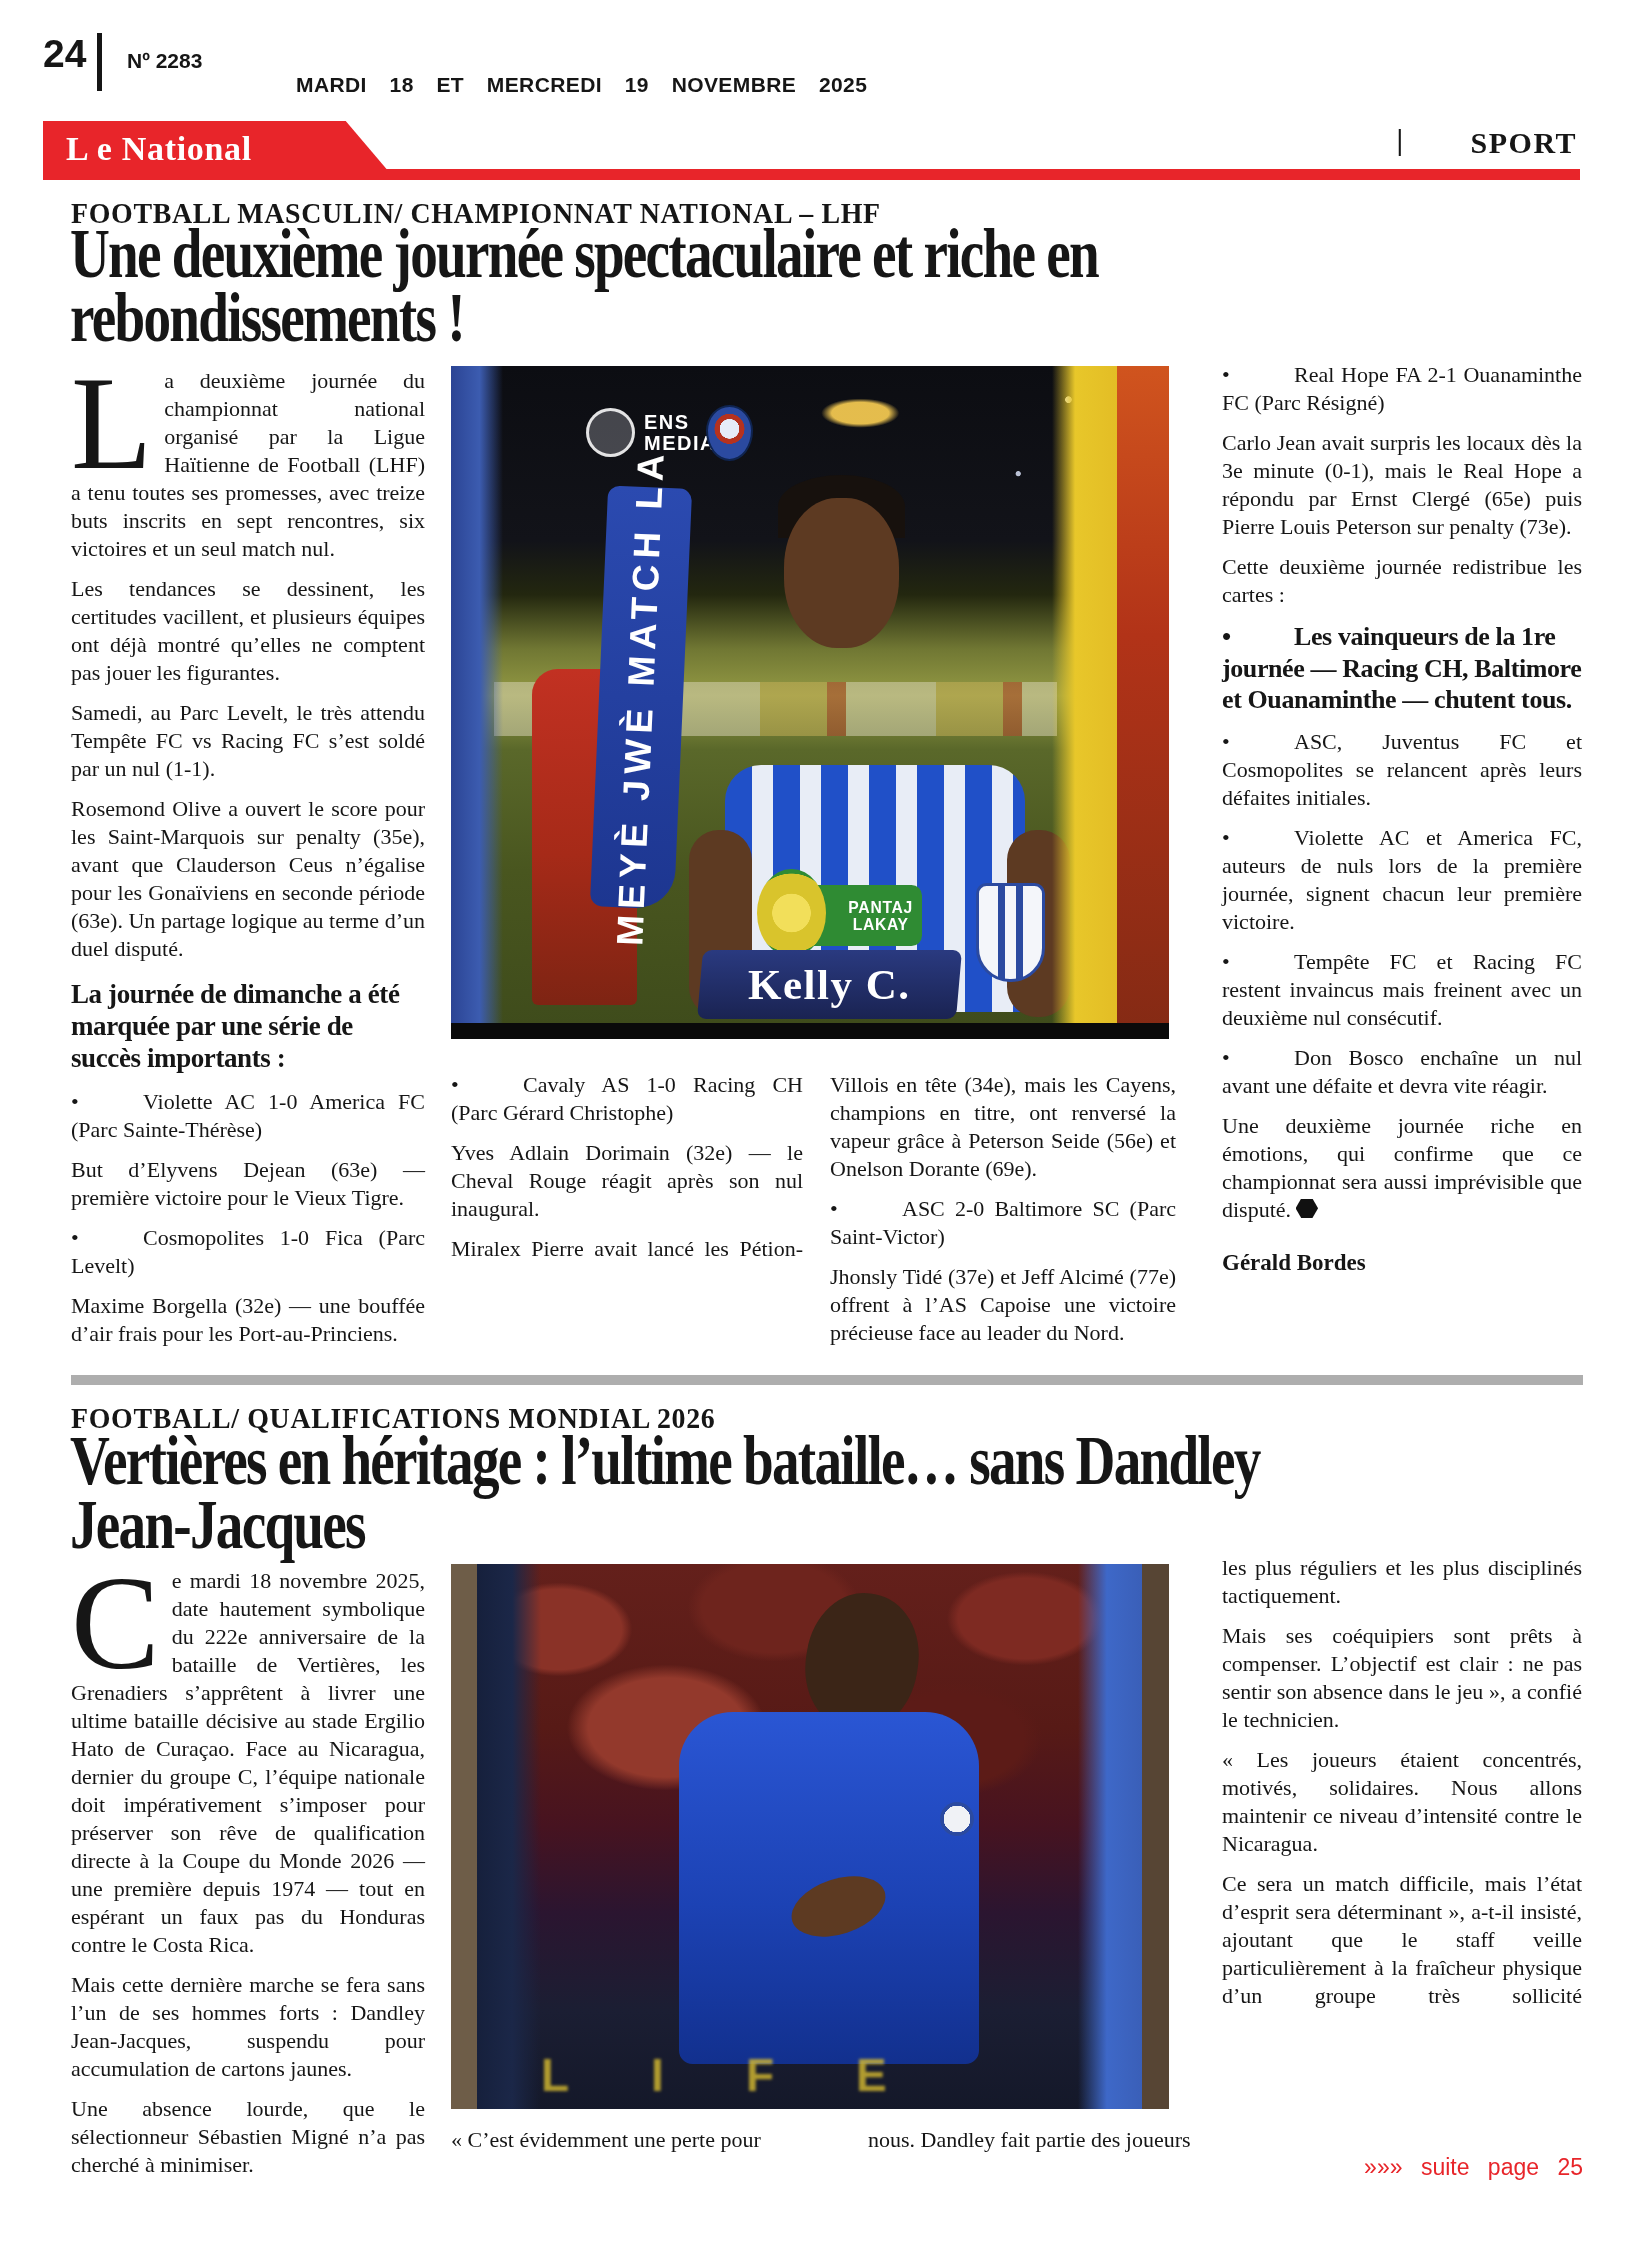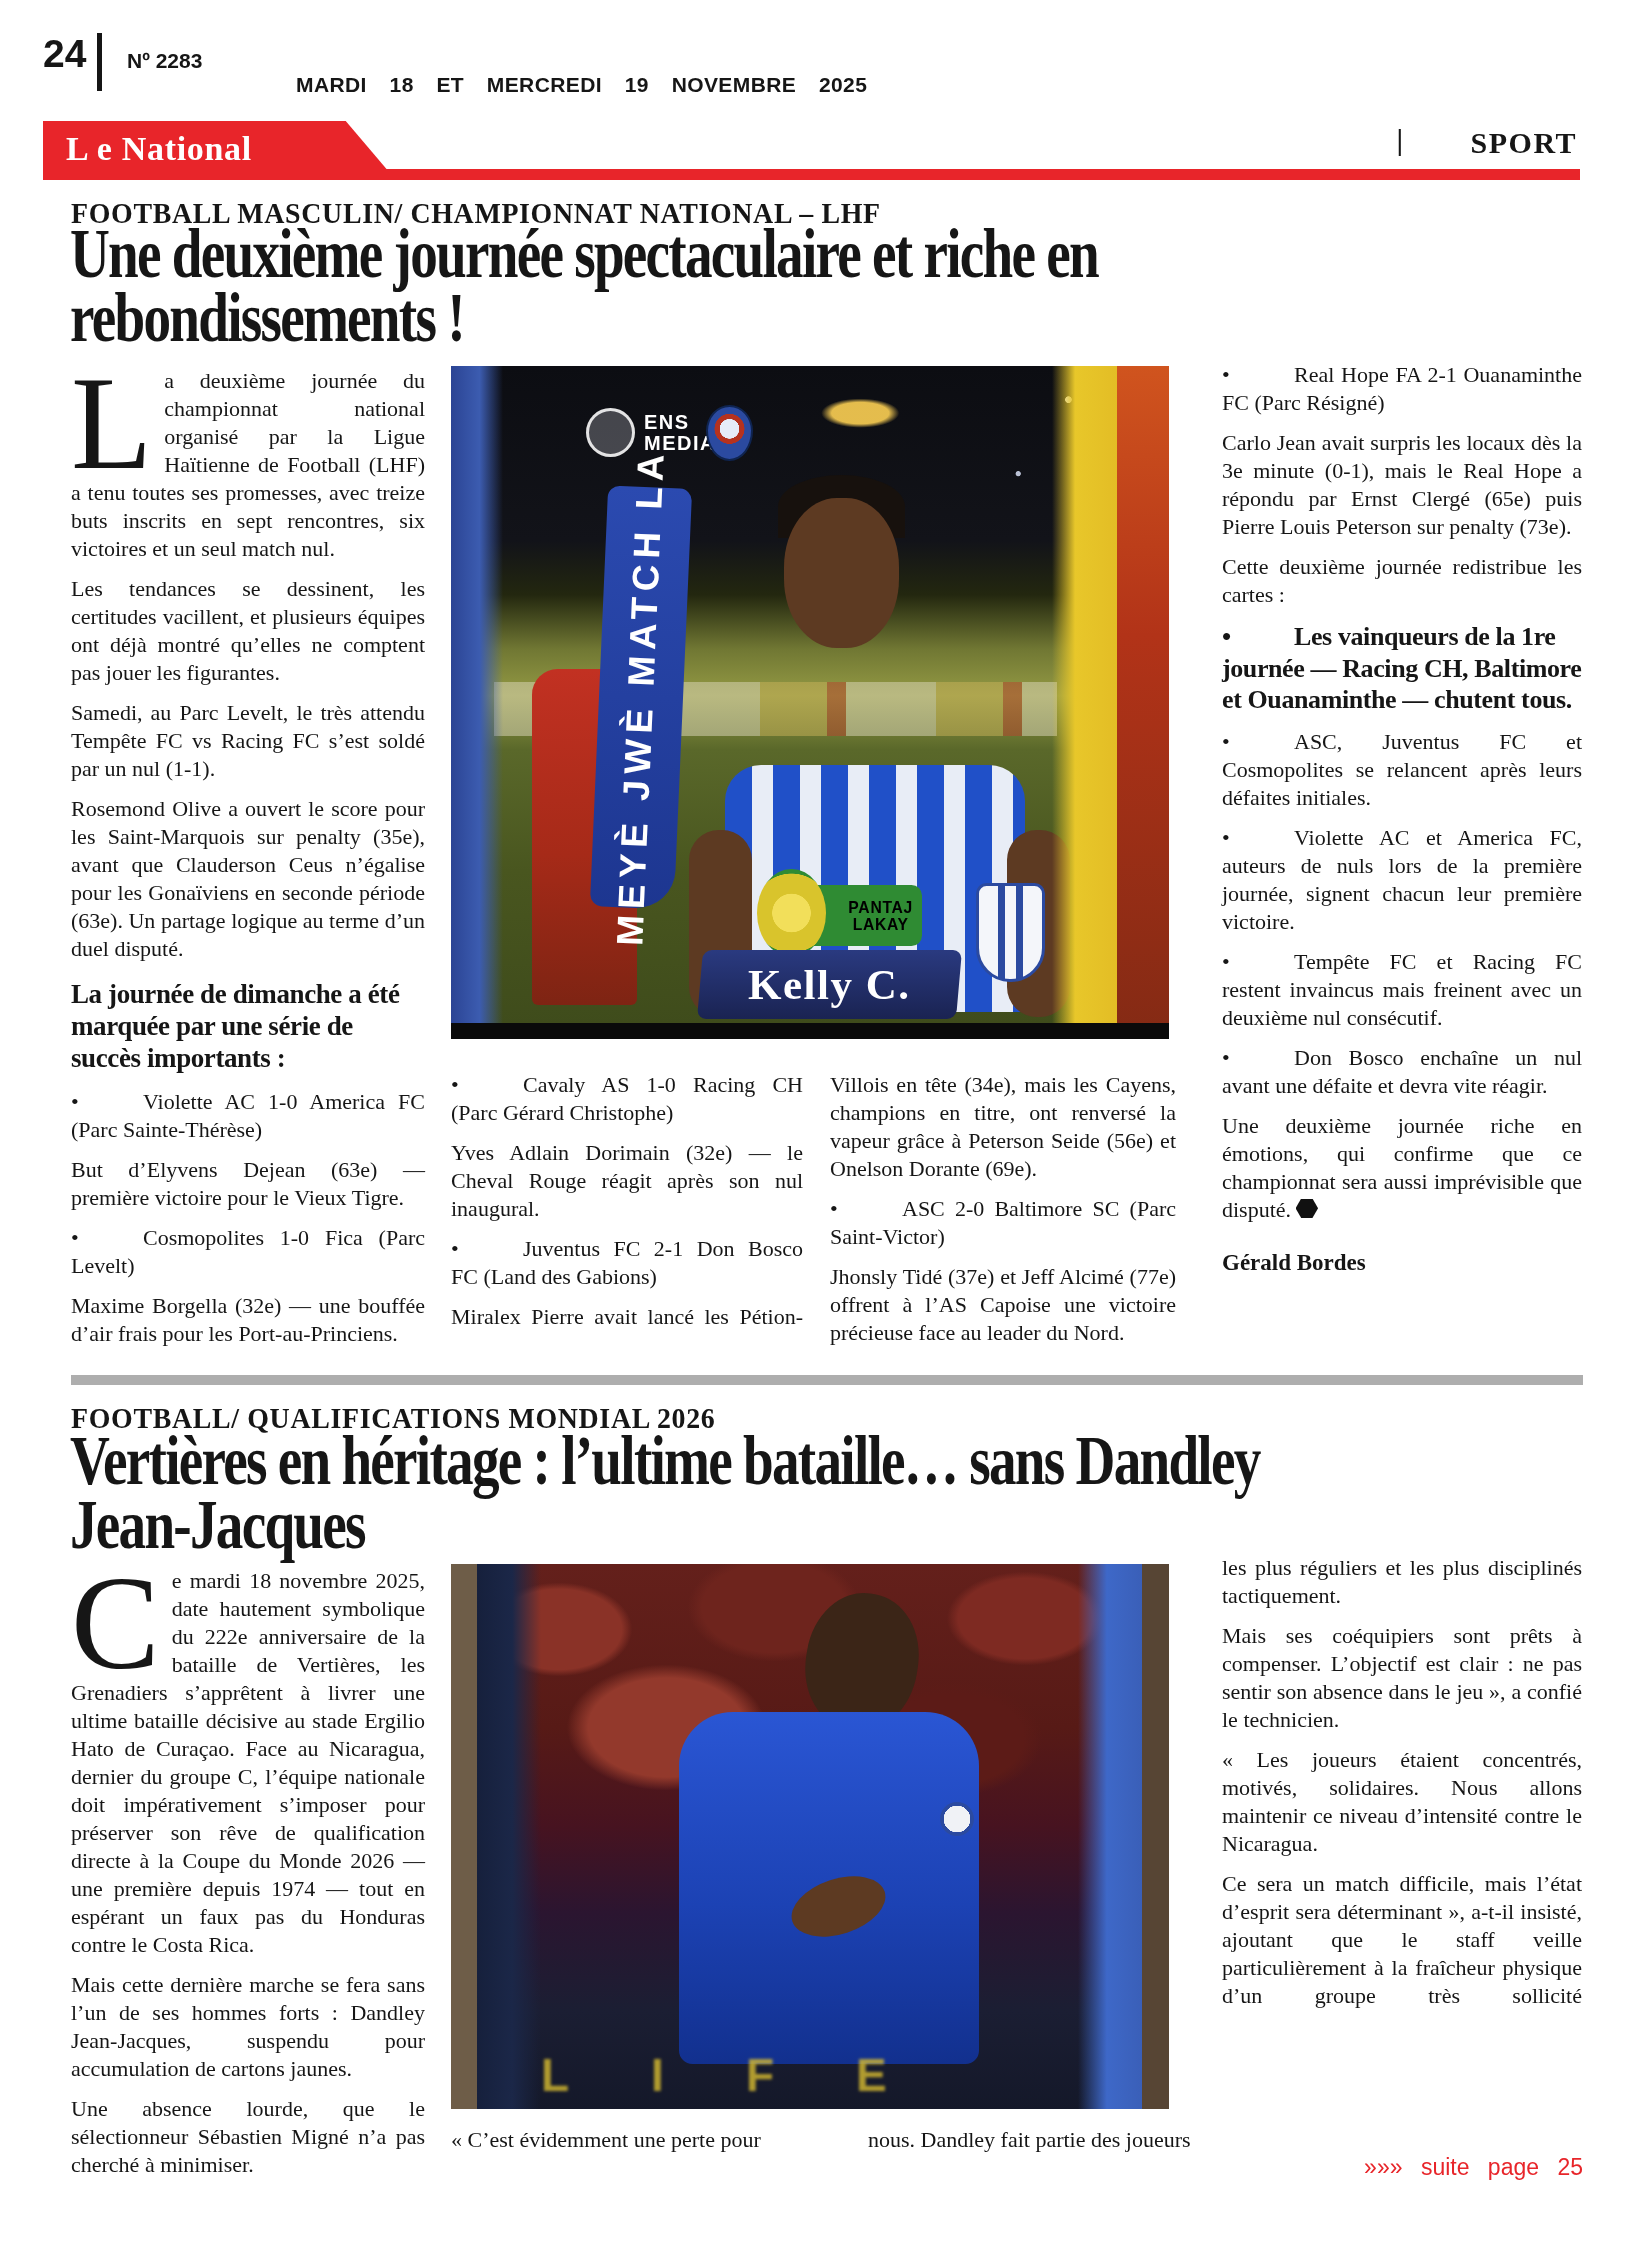--- a/index.html
+++ b/index.html
@@ -70,21 +70,21 @@
       background:radial-gradient(circle at 50% 42%, #e6ecf8 0 26%, #b5321f 27% 40%, #2b4aa0 41% 100%);}
   .p1-ribbon{position:absolute;left:148px;top:121px;width:84px;height:421px;transform:rotate(2.5deg);
       background:linear-gradient(180deg,#2b4ab0 0,#1d3690 100%);border-radius:12px 12px 39px 12px;
       display:flex;align-items:center;justify-content:center;}
   .p1-ribbon span{writing-mode:vertical-rl;transform:rotate(180deg);color:#fff;font-weight:bold;
       font-size:37px;letter-spacing:6px;white-space:nowrap;}
   .p1-badge{position:absolute;left:339px;top:519px;width:132px;height:61px;background:#2f8b33;border-radius:10.5px;
       display:flex;align-items:center;justify-content:flex-end;padding-right:9px;box-sizing:border-box;}
   .p1-badge-em{position:absolute;left:-33px;top:-16.5px;width:69px;height:88px;border-radius:50%;
       background:radial-gradient(circle at 50% 50%, #f2df5a 0 34%, #d9c42c 35% 70%, #2f8b33 71% 100%);}
-  .p1-badge-text{color:#000000;font-weight:bold;font-size:15.7px;line-height:17px;text-align:center;letter-spacing:0.7px;}
+  .p1-badge-text{color:#ffffff;font-weight:bold;font-size:15.7px;line-height:17px;text-align:center;letter-spacing:0.7px;}
   .p1-kelly{position:absolute;left:249px;top:584px;width:259px;height:69px;transform:skewX(-5deg);
       background:linear-gradient(180deg,#2a3a80 0,#1a2352 100%);border-radius:9px;
       display:flex;align-items:center;justify-content:center;}
   .p1-kelly span{transform:skewX(5deg);color:#fff;font-weight:bold;font-size:43px;letter-spacing:1.5px;}
   .p1-shield{position:absolute;left:525px;top:517px;width:69px;height:99px;background:#f4f6fa;border:3px solid #2b4aa0;
       border-radius:10.5px 10.5px 34px 34px;box-sizing:border-box;
       background-image:linear-gradient(90deg,transparent 0 30%,#2b4aa0 30% 42%,transparent 42% 58%,#2b4aa0 58% 70%,transparent 70%);}
   .p1-blackstrip{position:absolute;left:0;bottom:0;width:100%;height:16.5px;background:#0a0a0a;}
 
   
@@ -186,21 +186,20 @@
     <div class="p1-kelly">
       <span>Kelly C.</span>
     </div>
     <div class="p1-shield"></div>
     <div class="p1-blackstrip"></div>
   </div>
 
   <div class="col" style="left:451px;top:1071px;width:352px;">
     <p><span class="bdot">•</span><span>Cavaly AS 1-0 Racing CH (Parc Gérard Christophe)</span></p>
     <p>Yves Adlain Dorimain (32e) — le Cheval Rouge réagit après son nul inaugural.</p>
-    <p><span class="bdot">•</span><span>Juventus FC 2-1 Don Bosco FC (Land des Gabions)</span></p>
     <p class="forcejust">Miralex Pierre avait lancé les Pétion-</p>
   </div>
 
   <div class="col" style="left:830px;top:1071px;width:346px;">
     <p>Villois en tête (34e), mais les Cayens, champions en titre, ont renversé la vapeur grâce à Peterson Seide (56e) et Onelson Dorante (69e).</p>
     <p><span class="bdot">•</span><span>ASC 2-0 Baltimore SC (Parc Saint-Victor)</span></p>
     <p>Jhonsly Tidé (37e) et Jeff Alcimé (77e) offrent à l’AS Capoise une victoire précieuse face au leader du Nord.</p>
   </div>
 
   <div class="col" style="left:1222px;top:361px;width:360px;">

